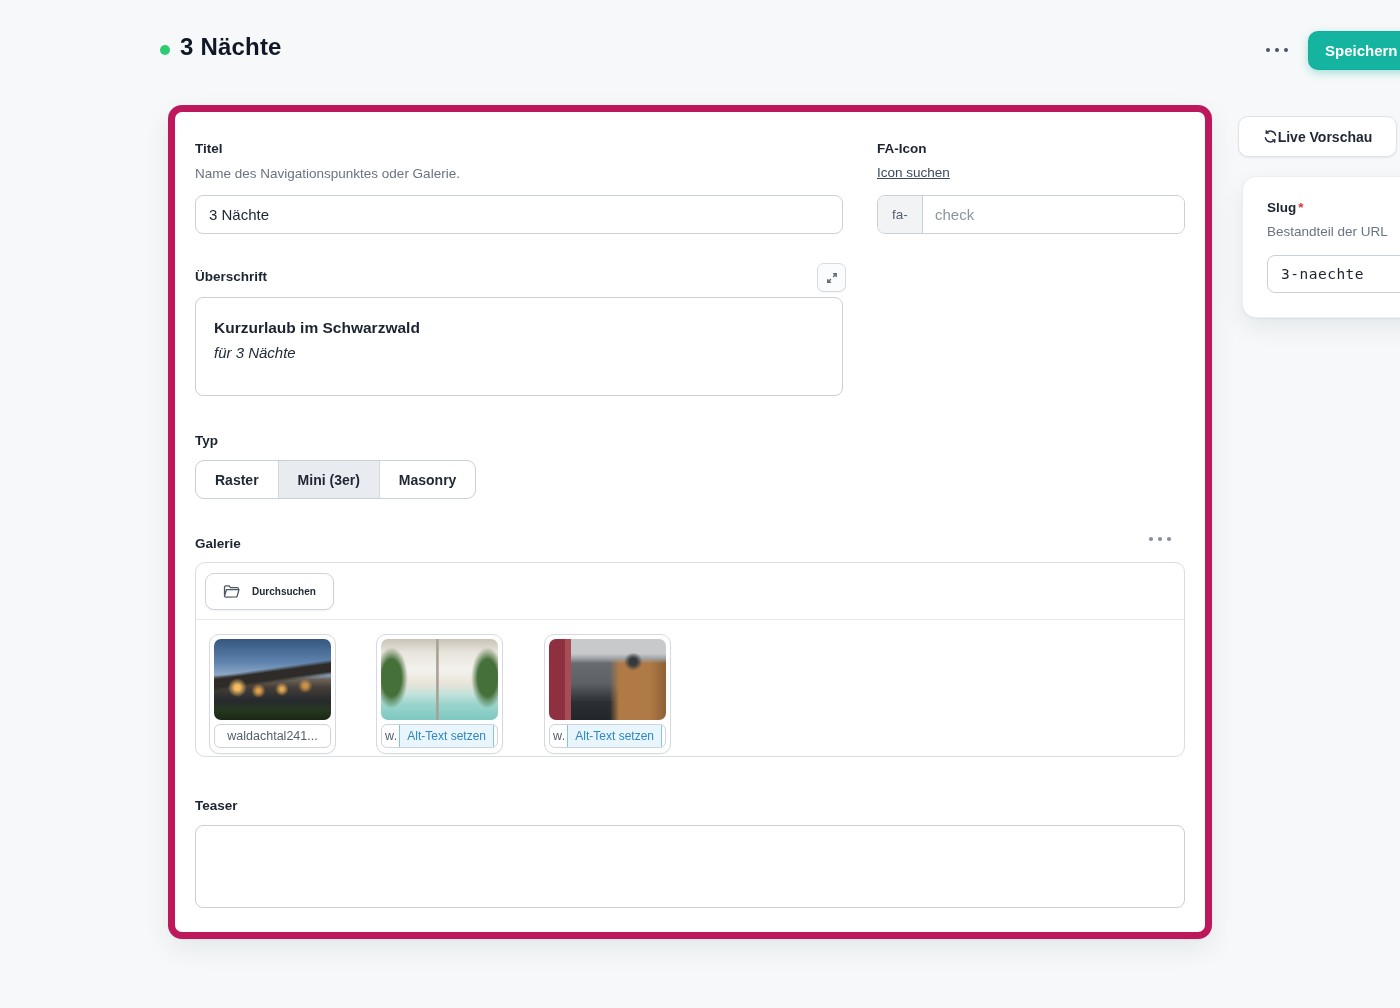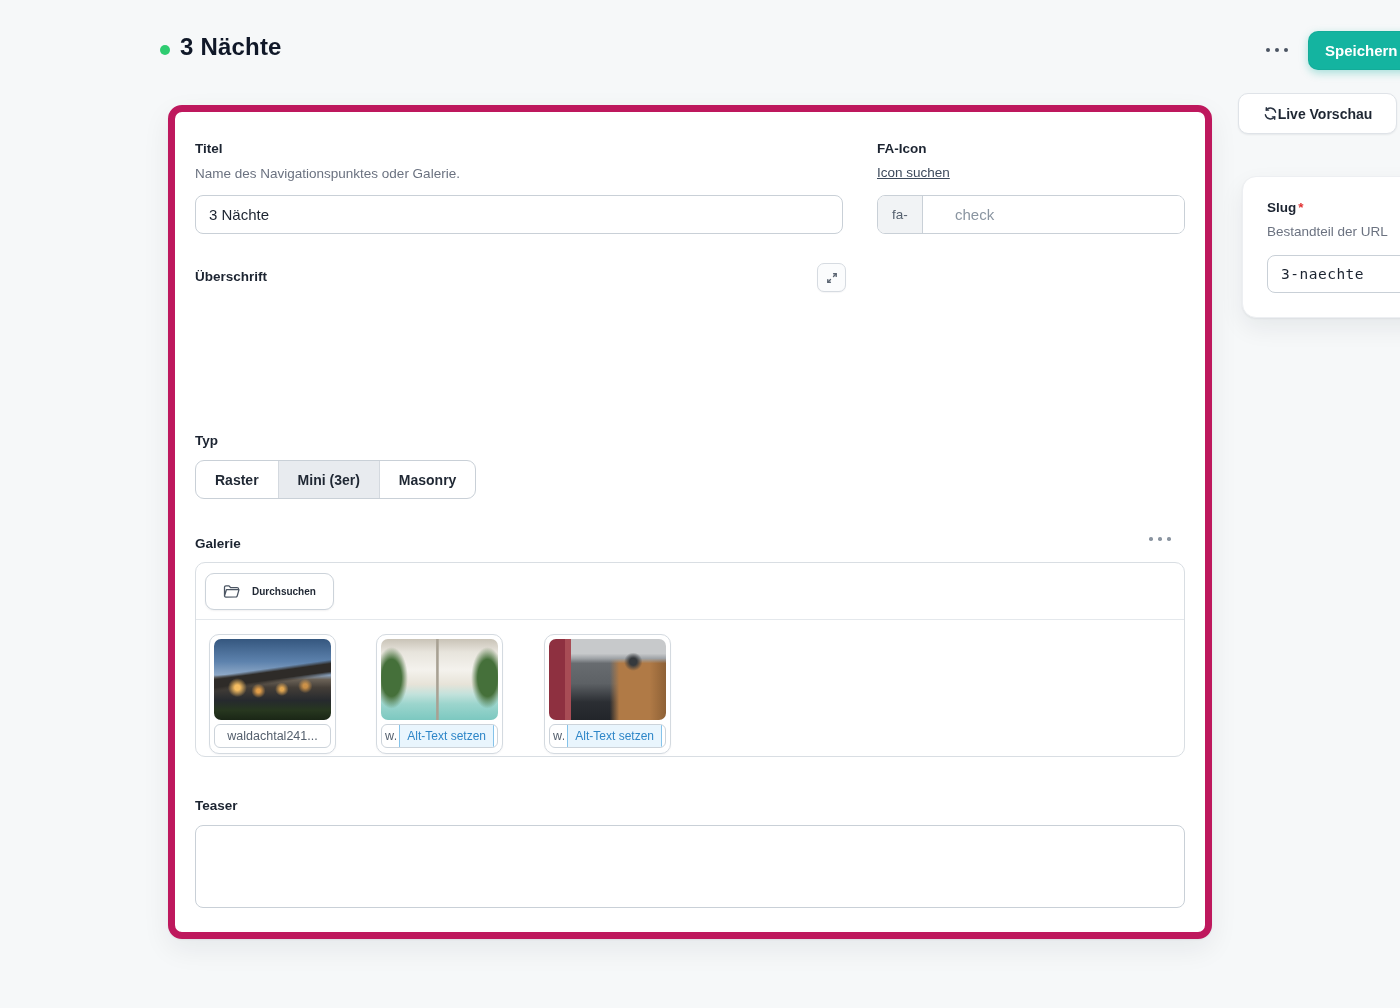--- a/index.html
+++ b/index.html
@@ -42,21 +42,21 @@
   .tinput::placeholder{color:#8a95a1;}
 
   
   .titel-label{left:20px;top:29px;}
   .titel-desc{left:20px;top:54px;}
   .titel-input{left:20px;top:83px;width:648px;height:39px;}
 
   
   .fa-label{left:702px;top:29px;}
   .fa-link{left:702px;top:53px;font-size:13.5px;color:#3d4a5c;text-decoration:underline;cursor:pointer;}
-  .fa-group{left:702px;top:83px;width:308px;height:39px;border:1px solid #c9d0d7;border-radius:8px;background:#fff;display:flex;overflow:hidden;box-sizing:border-box;gap:20px;}
+  .fa-group{left:702px;top:83px;width:308px;height:39px;border:1px solid #c9d0d7;border-radius:8px;background:#fff;display:flex;overflow:hidden;box-sizing:border-box;}
   .fa-prefix{width:44px;background:#f1f3f5;border-right:1px solid #c9d0d7;display:flex;align-items:center;justify-content:center;font-size:13.5px;color:#55606e;}
   .fa-input{flex:1;border:none;outline:none;font-family:"Liberation Sans",sans-serif;font-size:15px;color:#1c2431;padding:0 12px;}
   .fa-input::placeholder{color:#8a95a1;}
 
   
   .ueb-label{left:20px;top:157px;}
   .expand-btn{left:642px;top:151px;width:27px;height:27px;border:1px solid #d6dbe1;border-radius:7px;background:#fbfcfd;
     display:flex;align-items:center;justify-content:center;cursor:pointer;box-shadow:0 1px 1px rgba(16,24,40,.04);}
   .ueb-editor{left:20px;top:185px;width:648px;height:99px;border:1px solid #c9d0d7;border-radius:8px;background:#fff;
     box-sizing:border-box;padding:17px 18px;cursor:text;}
@@ -114,21 +114,21 @@
       linear-gradient(180deg, #c7c9cb 0 18%, #9fa3a7 24%, transparent 30%),
       linear-gradient(90deg, transparent 52%, #b07a46 60% 86%, #8e6136 100%),
       linear-gradient(180deg, #74787c 0%, #5d6165 55%, #2b2e33 78%, #22252a 100%);
   }
 
   
   .teaser-label{left:20px;top:686px;}
   .teaser-area{left:20px;top:713px;width:990px;height:83px;resize:none;}
 
   
-  .live-btn{left:1238px;top:93px;width:157px;height:39px;background:#fff;border:1px solid #dfe3e8;border-radius:10px;
+  .live-btn{left:1238px;top:116px;width:157px;height:39px;background:#fff;border:1px solid #dfe3e8;border-radius:10px;
     display:flex;align-items:center;justify-content:center;font-size:14px;font-weight:700;color:#1f2733;cursor:pointer;
     box-shadow:0 1px 2px rgba(16,24,40,.07);}
   .slug-card{left:1242px;top:176px;width:220px;height:140px;background:#fff;border:1px solid #edeff2;border-radius:14px;
     box-shadow:0 1px 2px rgba(16,24,40,.05), 0 10px 24px rgba(16,24,40,.07);}
   .slug-label{left:24px;top:23px;text-align:center;}
   .req{color:#e03131;font-weight:700;margin-left:2px;}
   .slug-desc{left:24px;top:47px;}
   .slug-input{left:24px;top:78px;width:175px;height:38px;font-family:"DejaVu Sans Mono", monospace;font-size:14.5px;letter-spacing:.5px;}
 
   .icon-svg{display:block;}
@@ -164,20 +164,24 @@
   <div class="abs expand-btn">
     <svg class="icon-svg" width="12" height="12" viewBox="0 0 12 12">
       <g stroke="#5b6572" stroke-width="1.4" fill="none" stroke-linecap="round" stroke-linejoin="round">
         <path d="M4.5 7.5 L1.8 10.2"></path>
           <path d="M1.8 10.2 v-2.6 M1.8 10.2 h2.6"></path>
         <path d="M7.5 4.5 L10.2 1.8"></path>
           <path d="M10.2 1.8 v2.6 M10.2 1.8 h-2.6"></path>
       </g>
     </svg>
   </div>
+  <div class="abs ueb-editor">
+    <div class="ueb-h">Kurzurlaub im Schwarzwald</div>
+    <div class="ueb-sub">für 3 Nächte</div>
+  </div>
 
   <div class="abs field-label typ-label">Typ</div>
   <div class="abs typ-group">
     <button class="typ-btn">Raster</button>
     <button class="typ-btn selected">Mini (3er)</button>
     <button class="typ-btn">Masonry</button>
   </div>
 
   <div class="abs field-label gal-label">Galerie</div>
   <div class="abs gal-dots">

